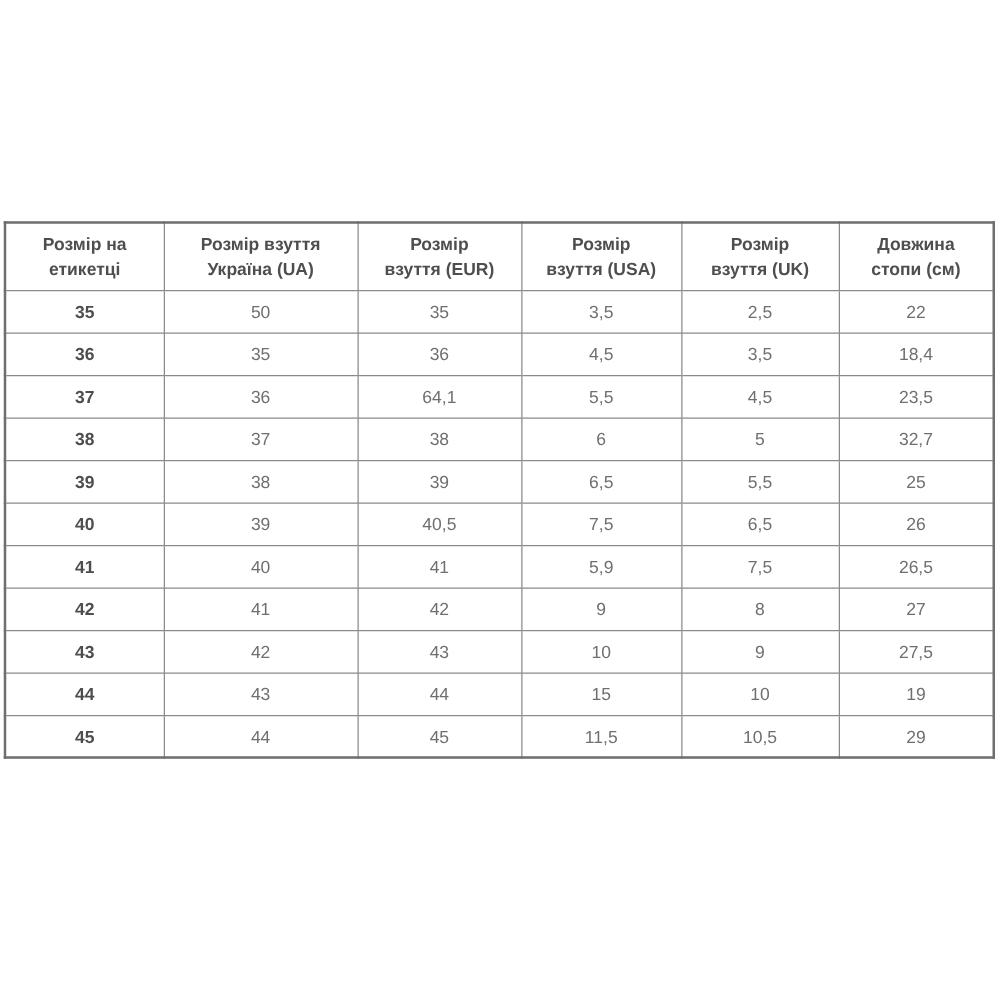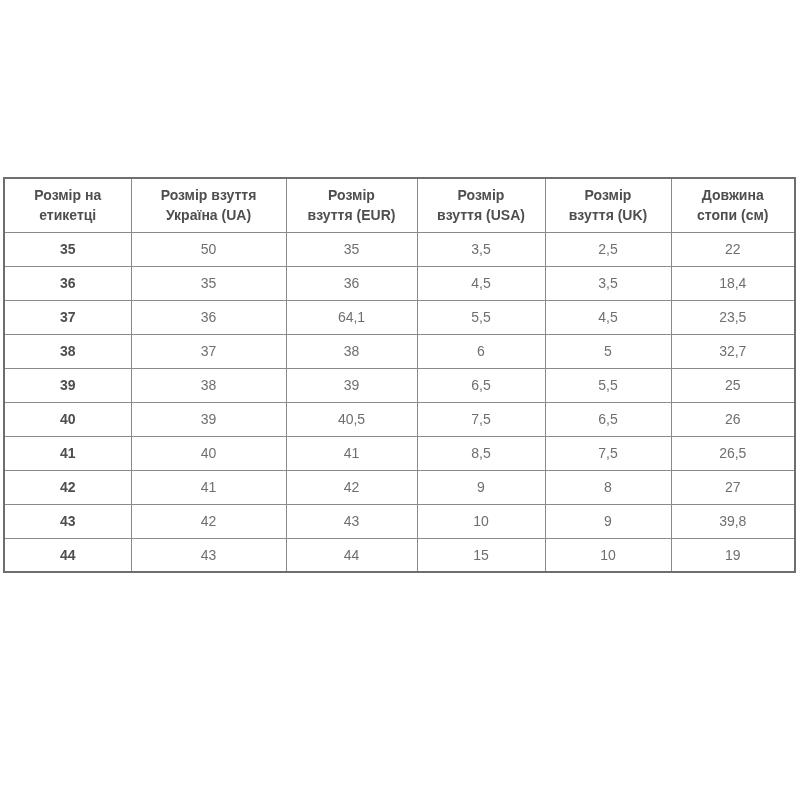--- a/index.html
+++ b/index.html
@@ -134,43 +134,51 @@
         <td>39</td>
         <td>40,5</td>
         <td>7,5</td>
         <td>6,5</td>
         <td>26</td>
       </tr>
       <tr>
         <td class="label-col">41</td>
         <td>40</td>
         <td>41</td>
-        <td>8,5</td>
+        <td>5,9</td>
         <td>7,5</td>
         <td>26,5</td>
       </tr>
       <tr>
         <td class="label-col">42</td>
         <td>41</td>
         <td>42</td>
         <td>9</td>
         <td>8</td>
         <td>27</td>
       </tr>
       <tr>
         <td class="label-col">43</td>
         <td>42</td>
         <td>43</td>
         <td>10</td>
         <td>9</td>
-        <td>39,8</td>
+        <td>27,5</td>
       </tr>
       <tr>
         <td class="label-col">44</td>
         <td>43</td>
         <td>44</td>
         <td>15</td>
         <td>10</td>
         <td>19</td>
       </tr>
+      <tr>
+        <td class="label-col">45</td>
+        <td>44</td>
+        <td>45</td>
+        <td>11,5</td>
+        <td>10,5</td>
+        <td>29</td>
+      </tr>
     </tbody>
   </table>
 </div>
 
 </body></html>

